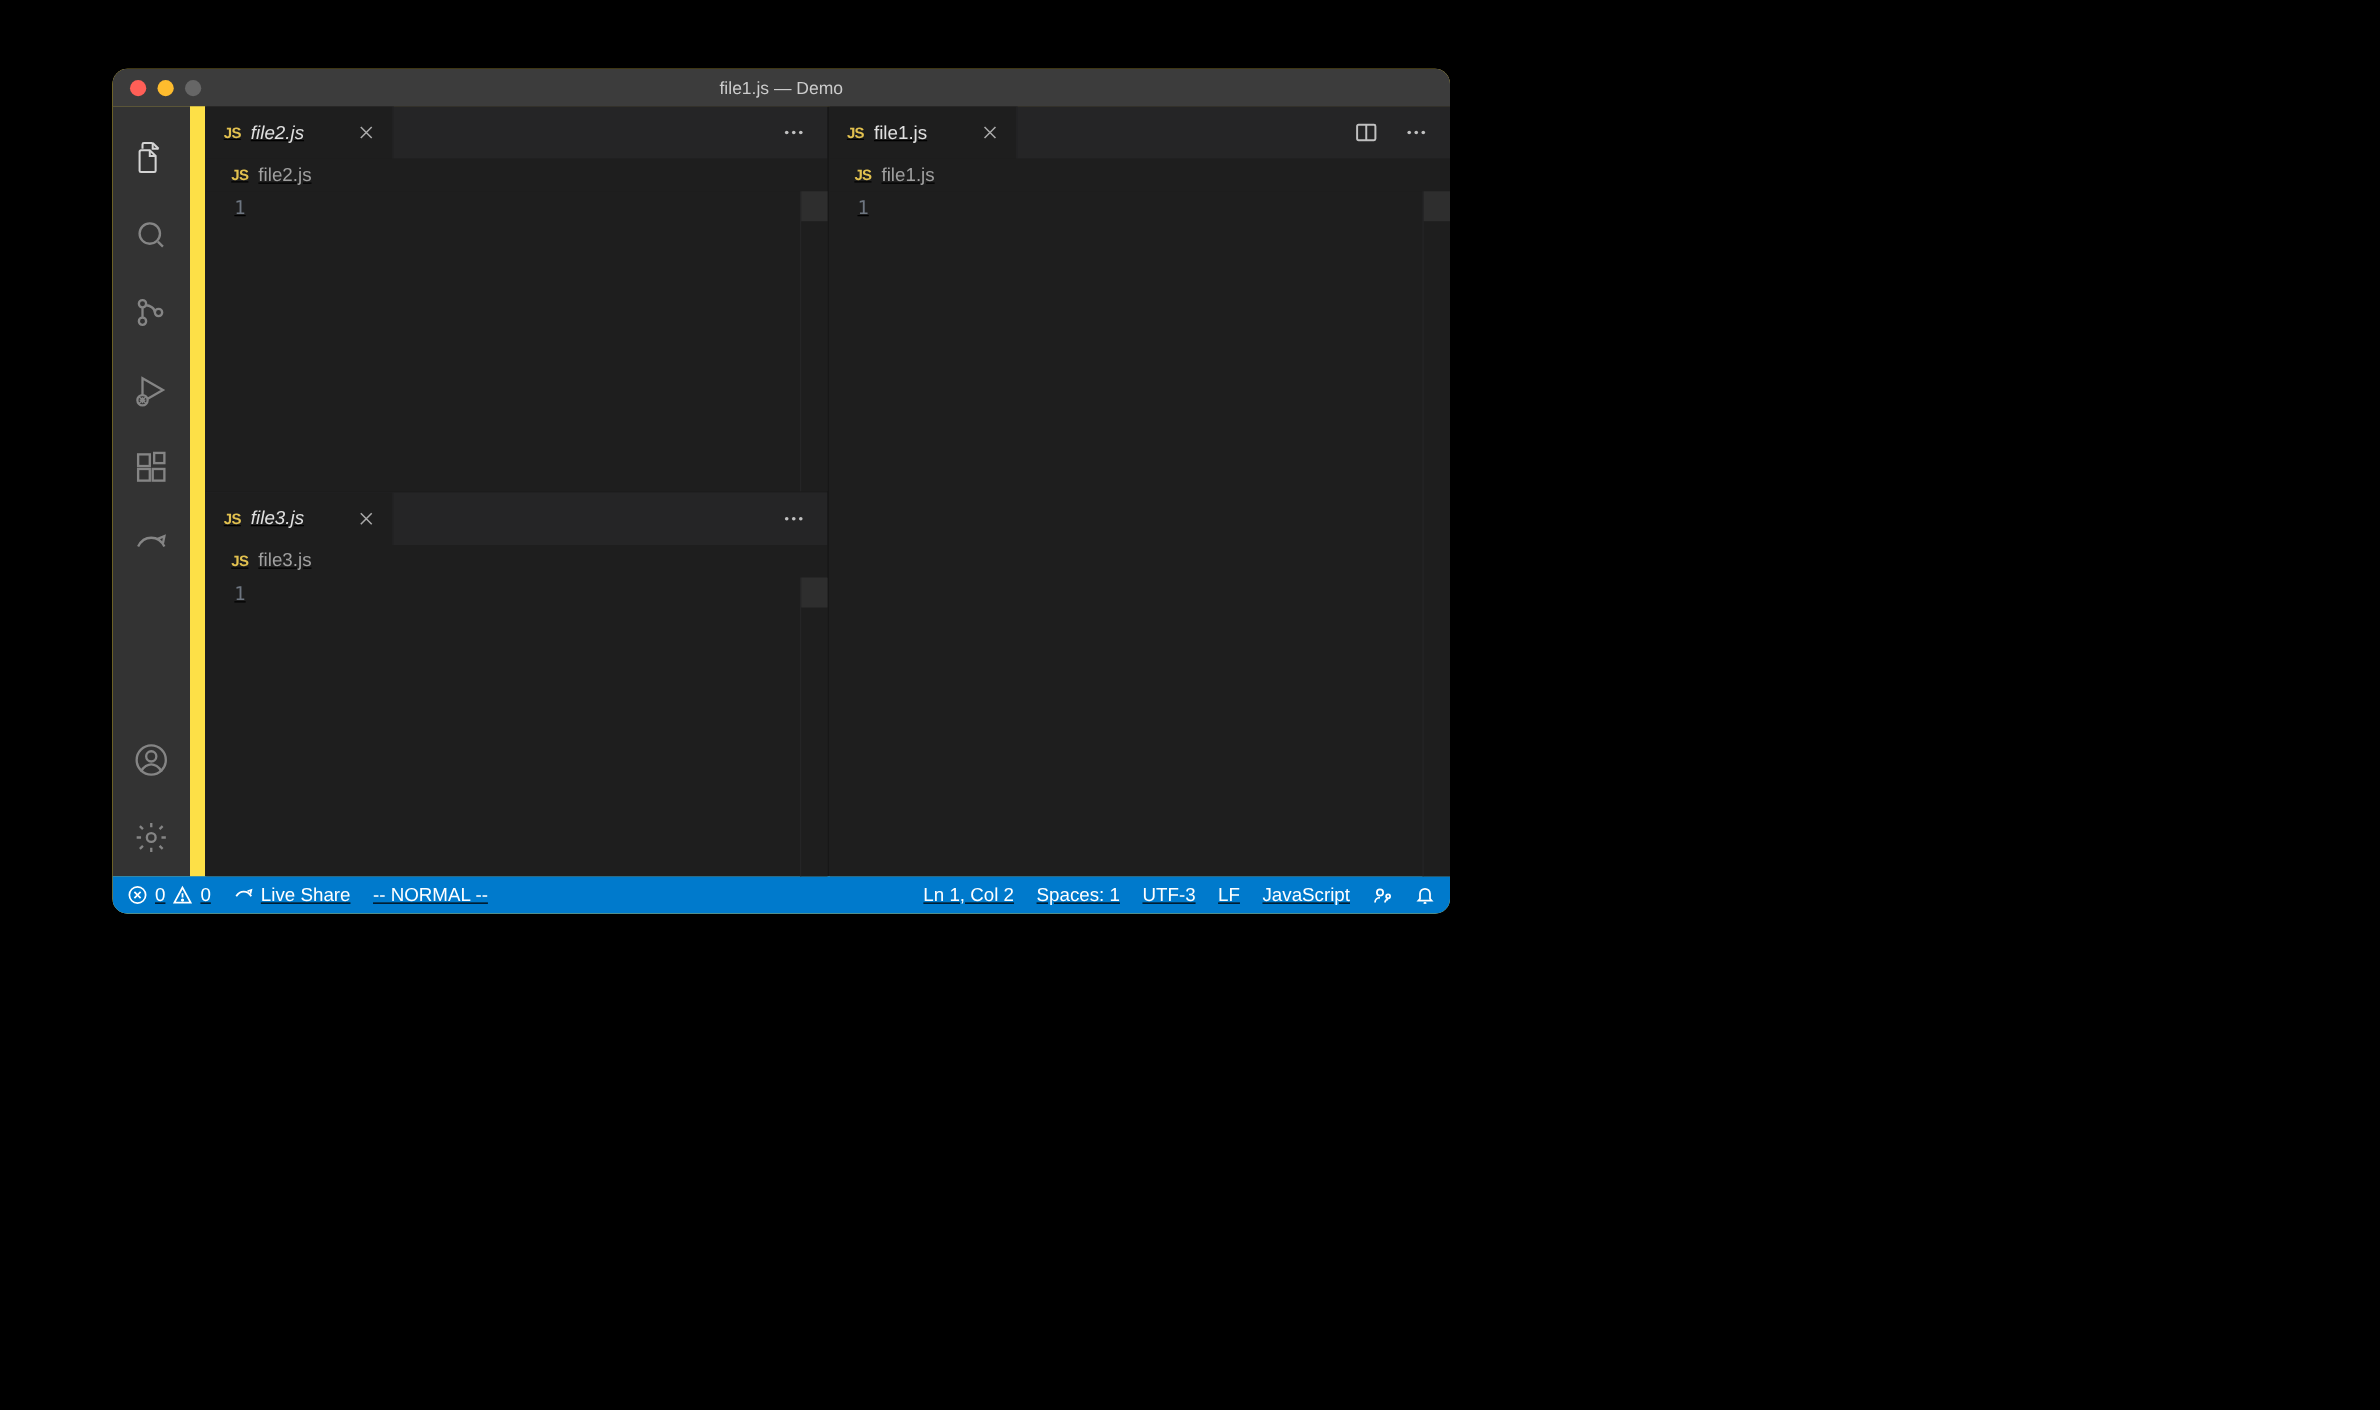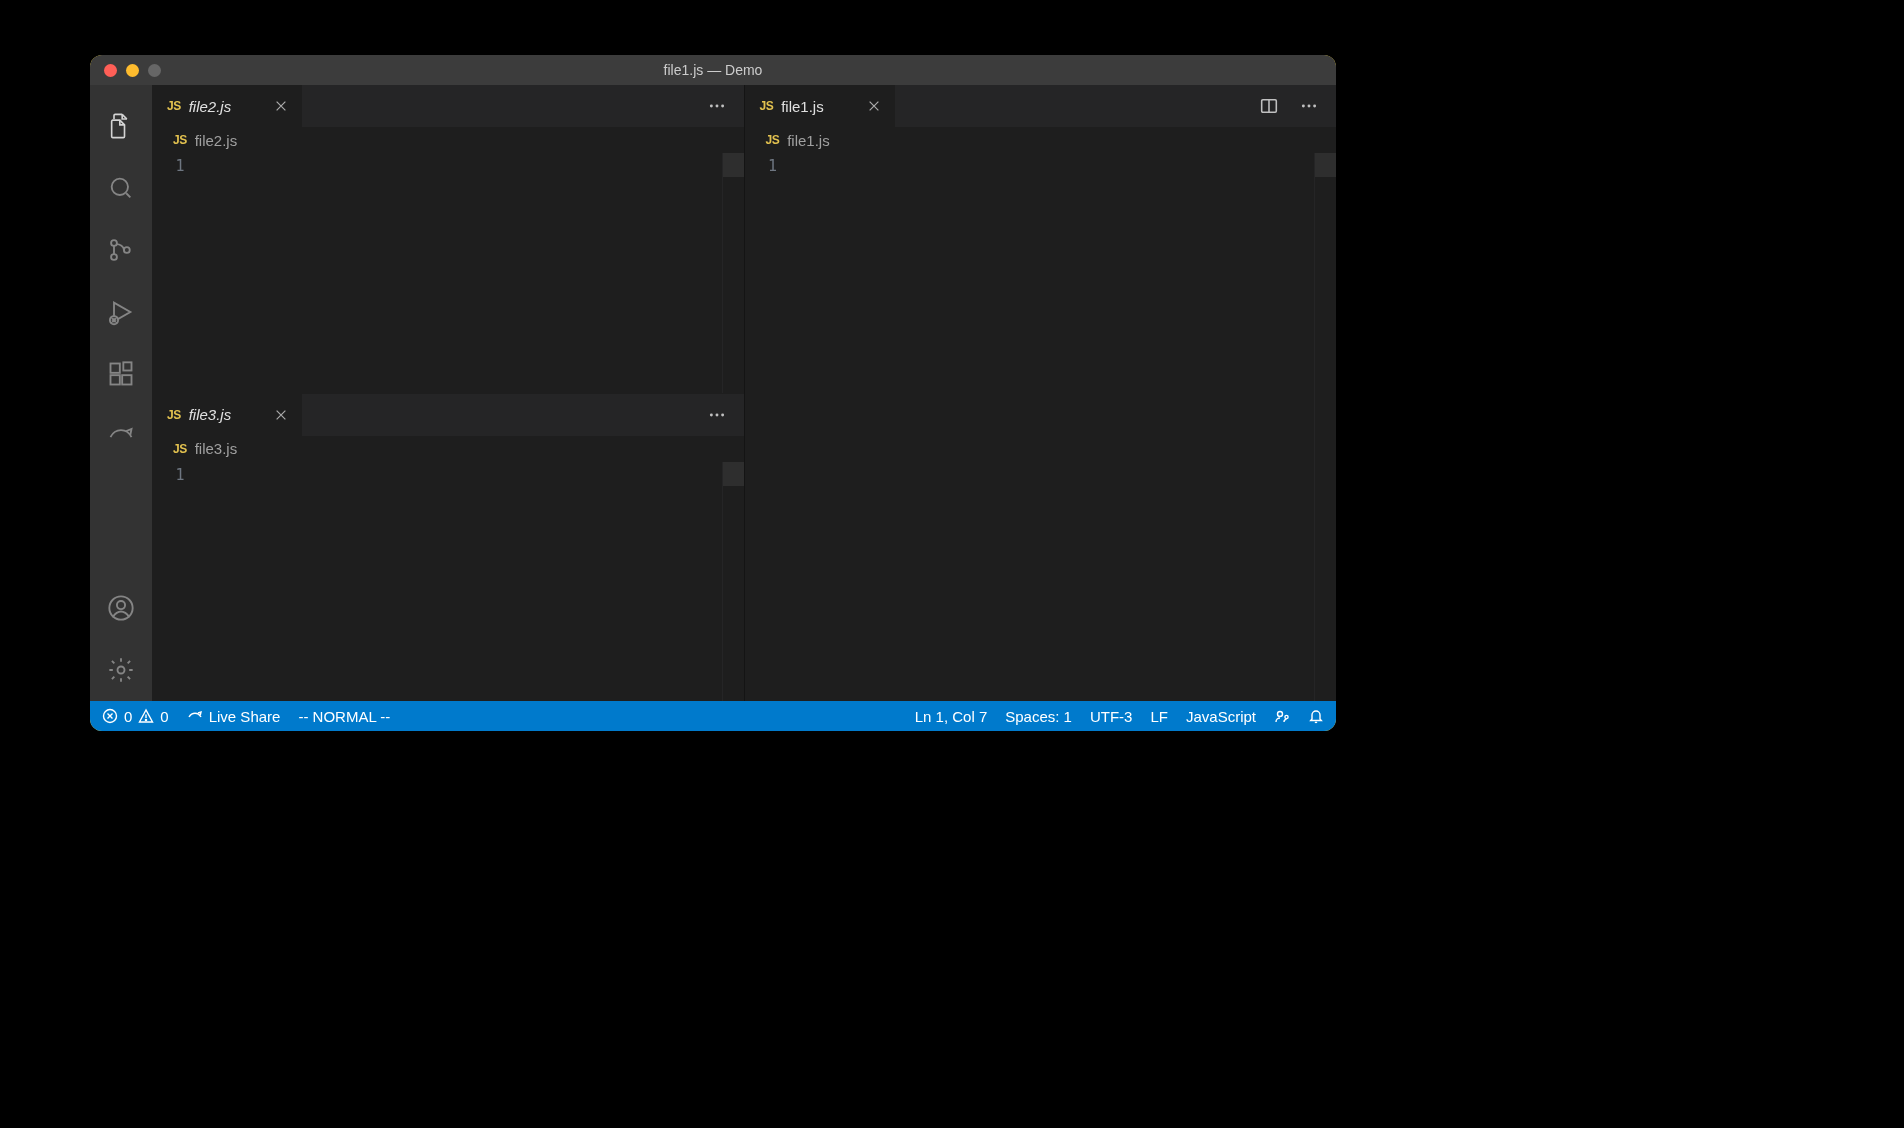--- a/index.html
+++ b/index.html
@@ -9,28 +9,29 @@
       width: 1904px;
       height: 1128px;
       display: flex;
       align-items: flex-start;
       justify-content: flex-start;
     }
     .window {
       position: absolute;
       left: 90px;
       top: 55px;
-      width: 1246px;
+      width: 1070px;
       height: 676px;
       background: #fde047;
       border-radius: 12px;
       overflow: hidden;
       display: flex;
       flex-direction: column;
       box-shadow: 0 20px 60px rgba(0,0,0,.5);
+      text-decoration: underline;
     }
     .titlebar {
       height: 30px;
       background: #3c3c3c;
       display: flex;
       align-items: center;
       position: relative;
       flex-shrink: 0;
     }
     .traffic-lights {
@@ -47,20 +48,21 @@
       left: 0; right: 0;
       text-align: center;
       color: #ccc;
       font-size: 14px;
       pointer-events: none;
     }
     .app-body {
       flex: 1;
       display: flex;
       min-height: 0;
+      gap: 12px;
     }
     .activitybar {
       width: 62px;
       background: #333333;
       display: flex;
       flex-direction: column;
       align-items: center;
       padding-top: 10px;
       flex-shrink: 0;
     }
@@ -409,21 +411,21 @@
           <path d="M2 9c3-5 9-5 12 0"></path>
           <path d="M11 5l3-1-.7 3"></path>
         </svg>
       <span>Live Share</span>
     </div>
     <div class="status-item">
       <span>-- NORMAL --</span>
     </div>
     <div class="status-spacer"></div>
     <div class="status-item">
-        <span>Ln 1, Col 7</span>
+        <span>Ln 1, Col 2</span>
       </div>
     <div class="status-item">
         <span>Spaces: 1</span>
       </div>
     <div class="status-item">
         <span>UTF-3</span>
       </div>
     <div class="status-item">
         <span>LF</span>
       </div>

